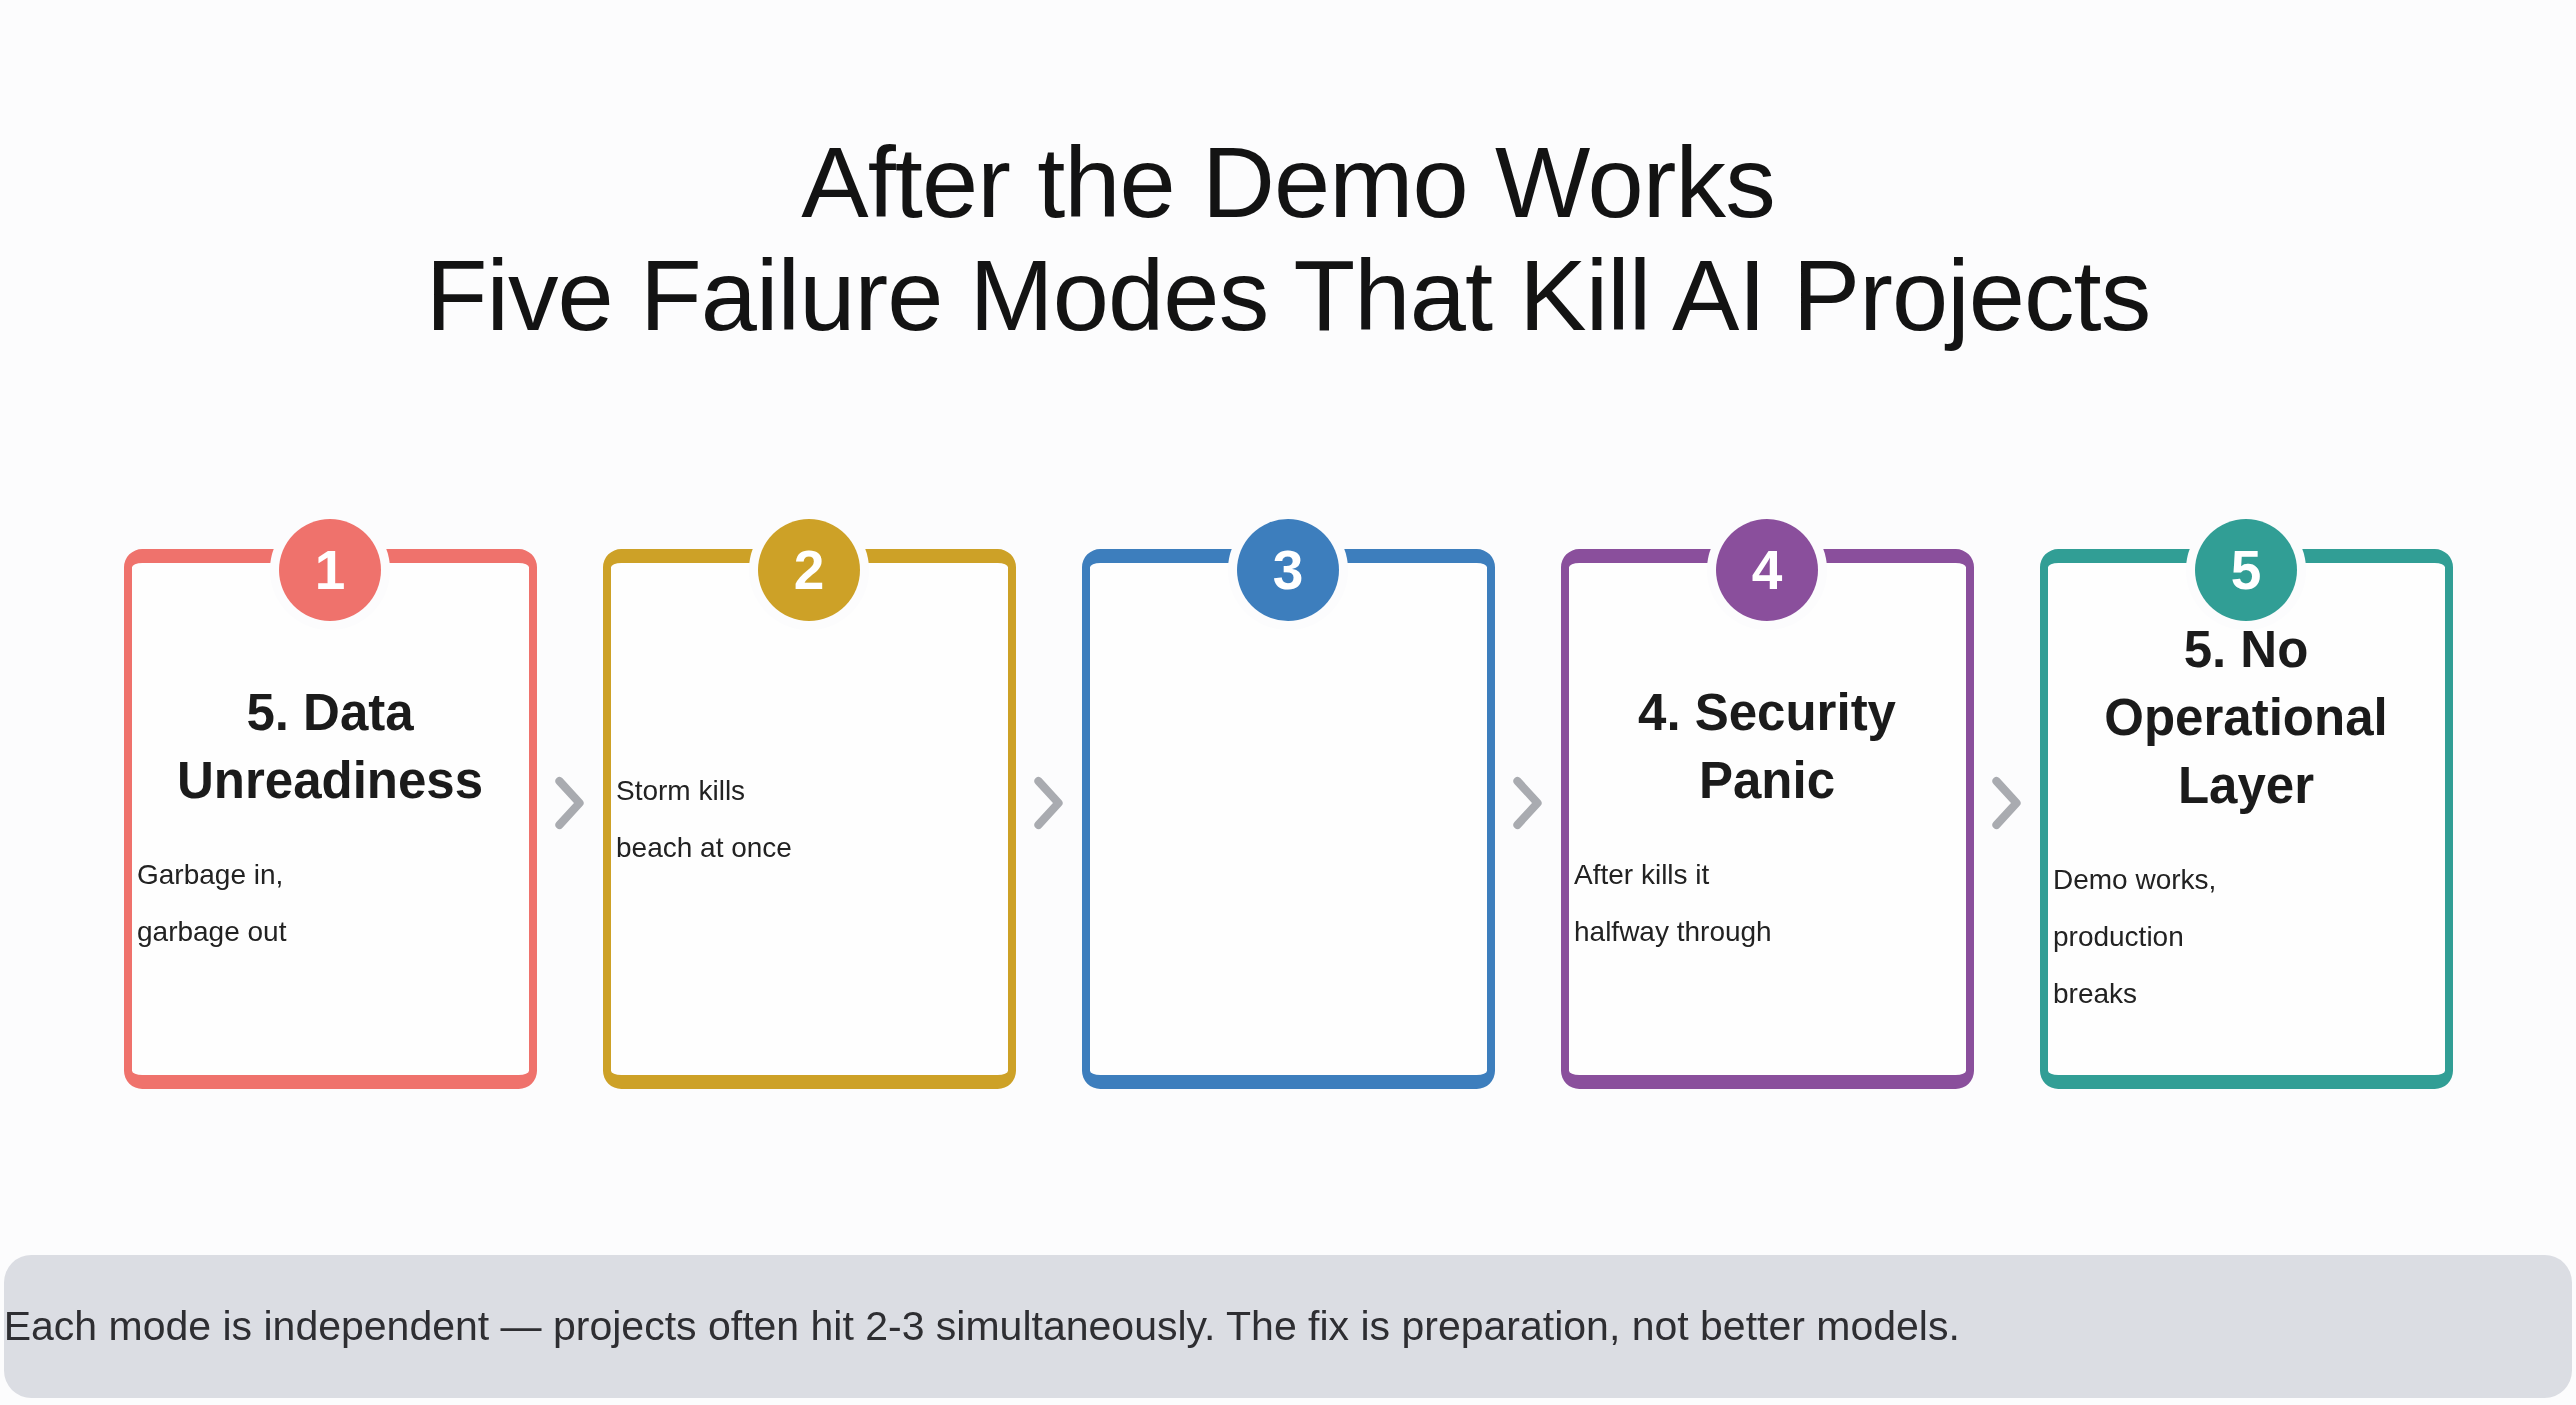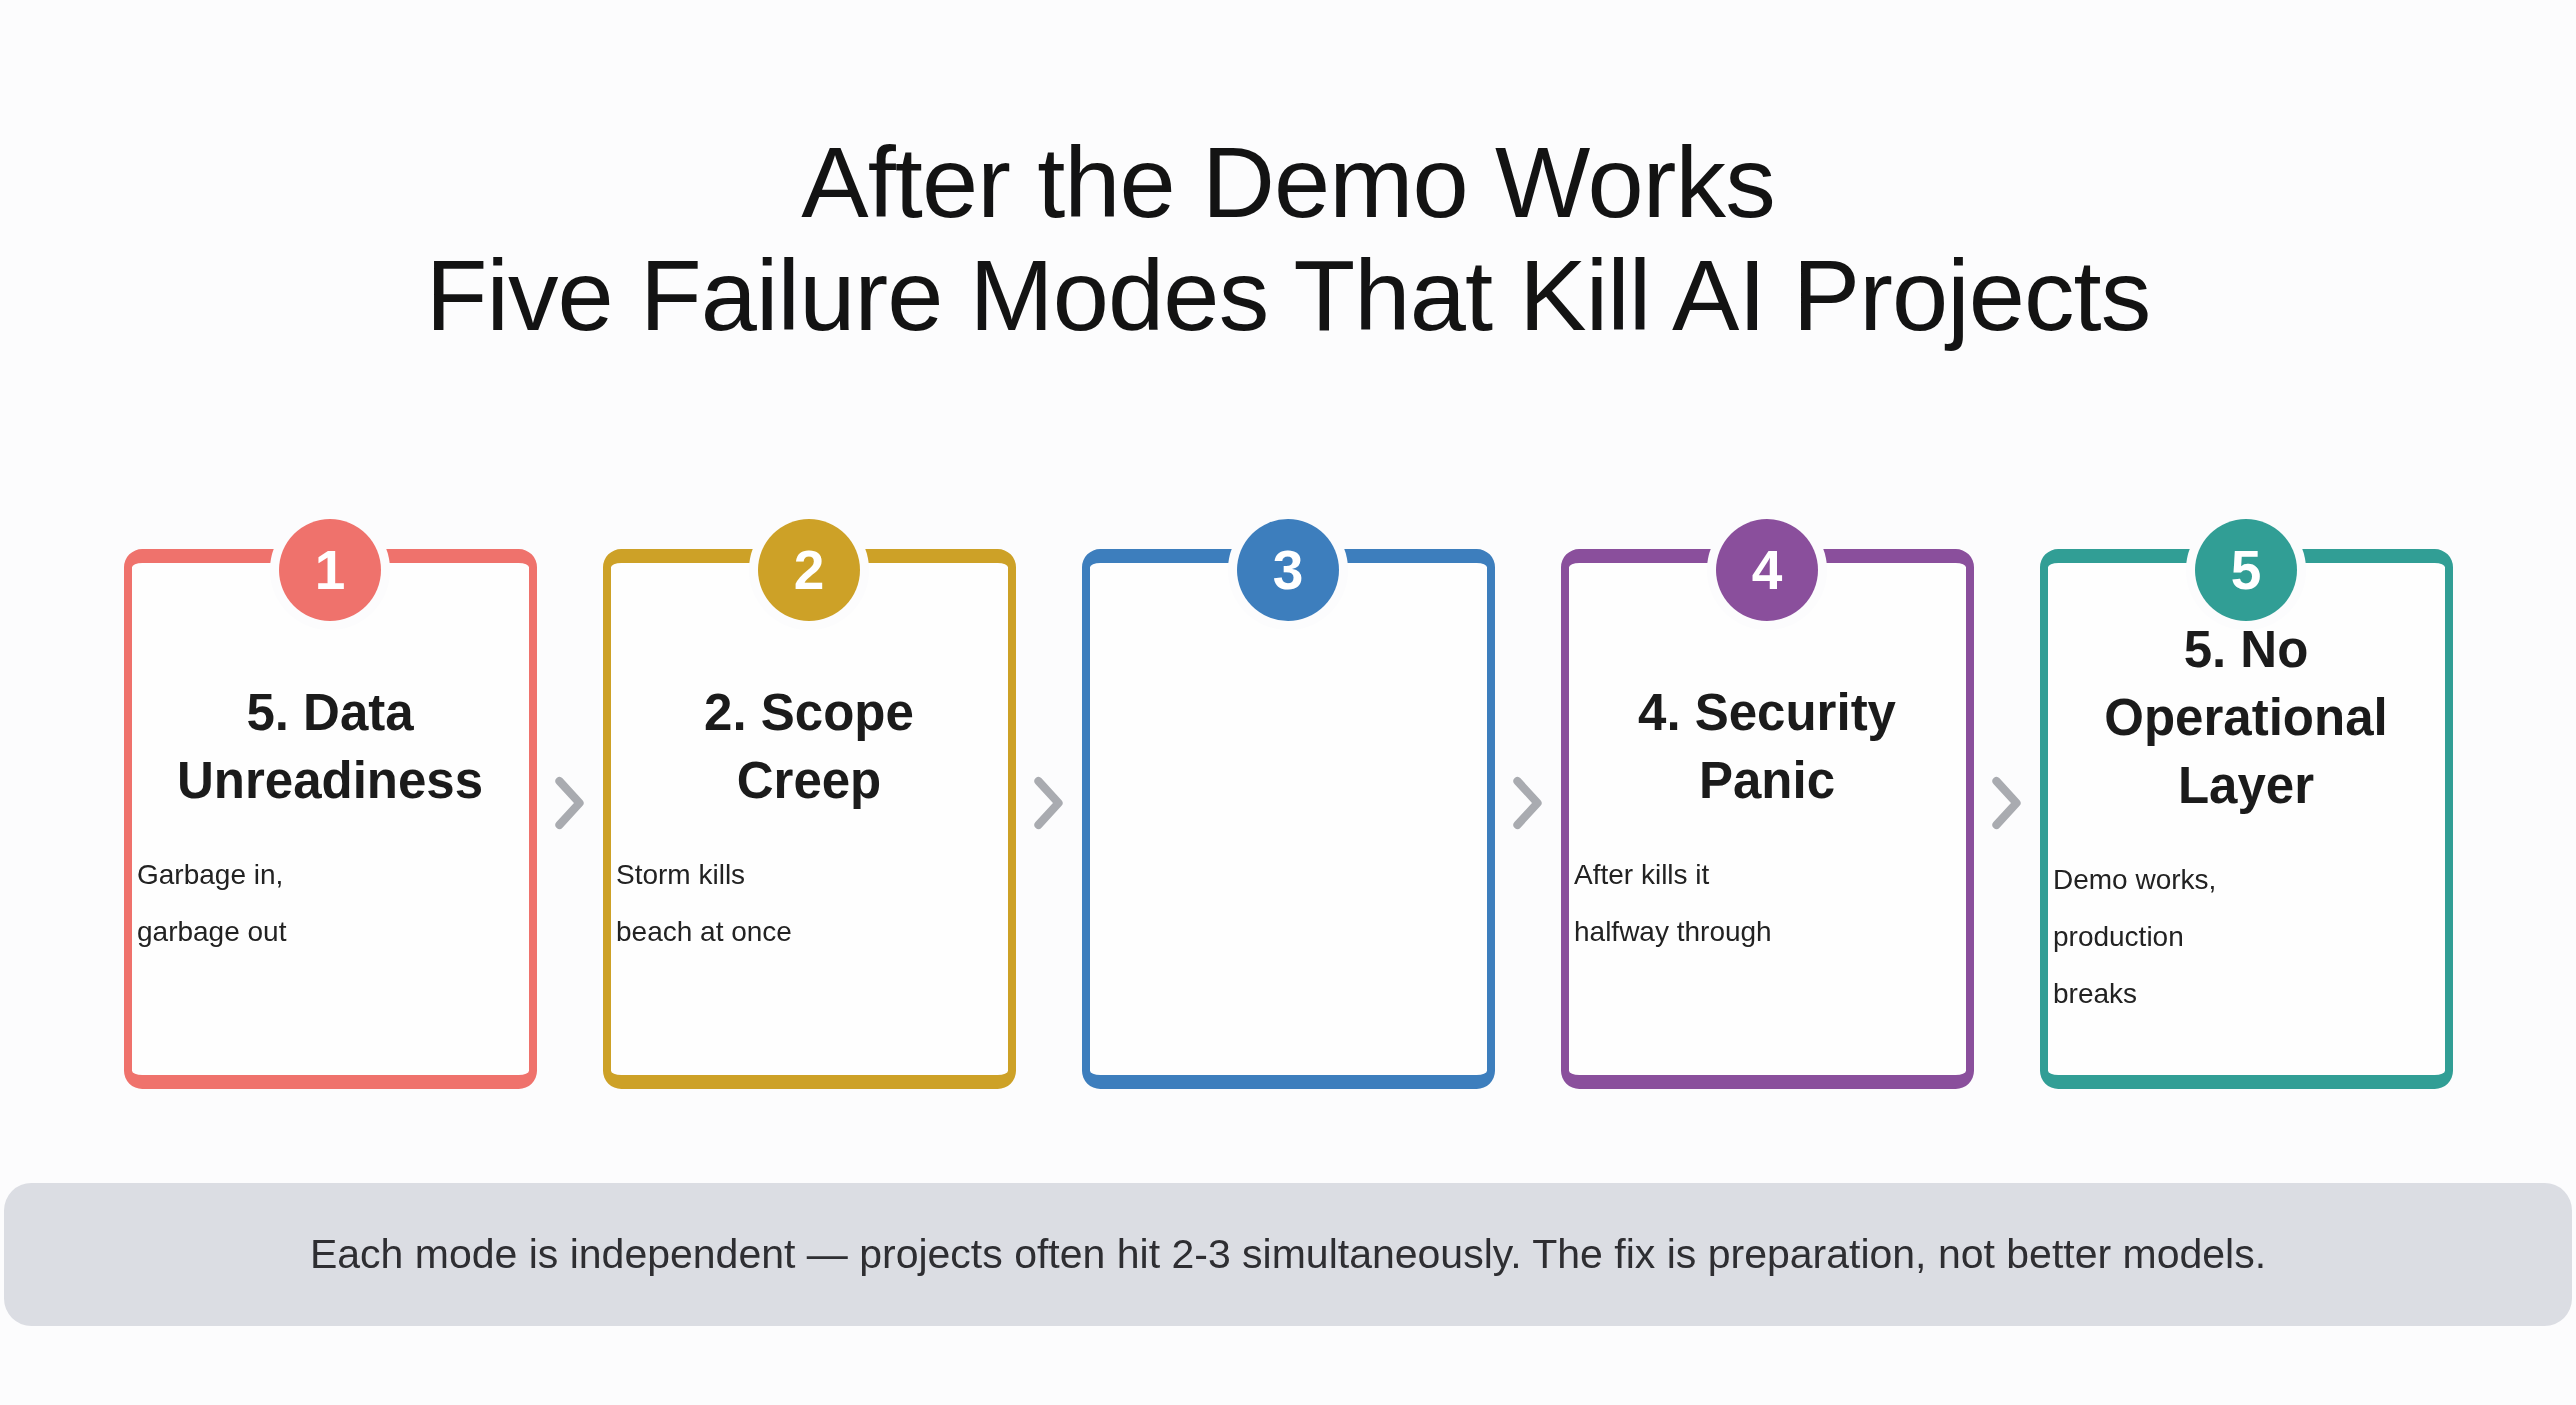--- a/index.html
+++ b/index.html
@@ -94,27 +94,26 @@
     align-items: center;
     justify-content: center;
     transform: translateY(-16.5px);
   }
 
   
   .footer-band {
     position: absolute;
     left: 3.7px;
     right: 3.7px;
-    top: 1183px;
+    top: 1255px;
     height: 143px;
     border-radius: 27.4px;
     background: #dbdde3;
     display: flex;
     align-items: center;
-    justify-content: center;
   }
   .footer-note {
     font-size: 41px;
     color: #2e2e32;
     text-align: center;
   }
 </style>
 </head>
 <body>
 
@@ -140,22 +139,20 @@
     <div class="connector" style="color: rgb(169, 171, 176);">
       <svg width="31" height="57" viewBox="0 0 34 62" fill="none">
         <polyline points="6,7 28,31 6,55" stroke="currentColor" stroke-width="9" stroke-linecap="round" stroke-linejoin="round"></polyline>
       </svg>
     </div>
 
     <div class="card" style="border-color: rgb(205, 161, 39);">
       <div class="badge" style="background-color: rgb(205, 161, 39);">
         <span>2</span>
       </div>
-      <div class="card-heading">2. Scope
-Creep</div>
       <div class="card-subtitle">Storm kills
 beach at once</div>
     </div>
 
     <div class="connector" style="color: rgb(169, 171, 176);">
       <svg width="31" height="57" viewBox="0 0 34 62" fill="none">
         <polyline points="6,7 28,31 6,55" stroke="currentColor" stroke-width="9" stroke-linecap="round" stroke-linejoin="round"></polyline>
       </svg>
     </div>
 

